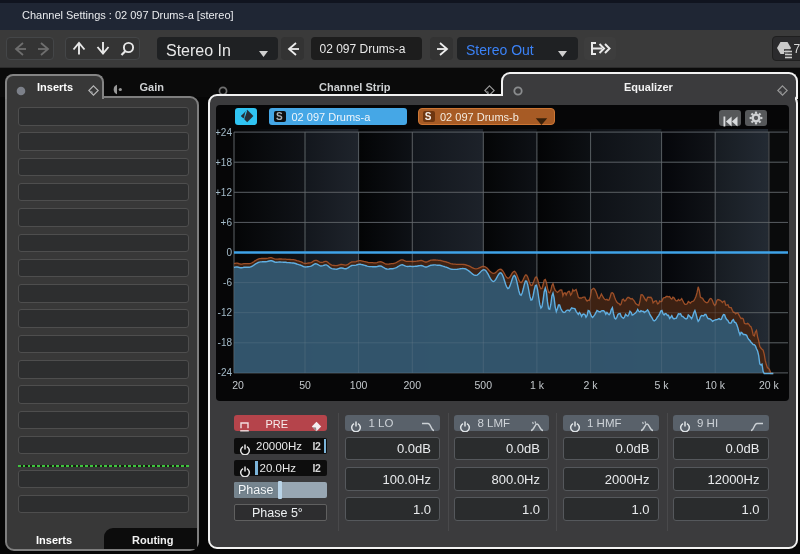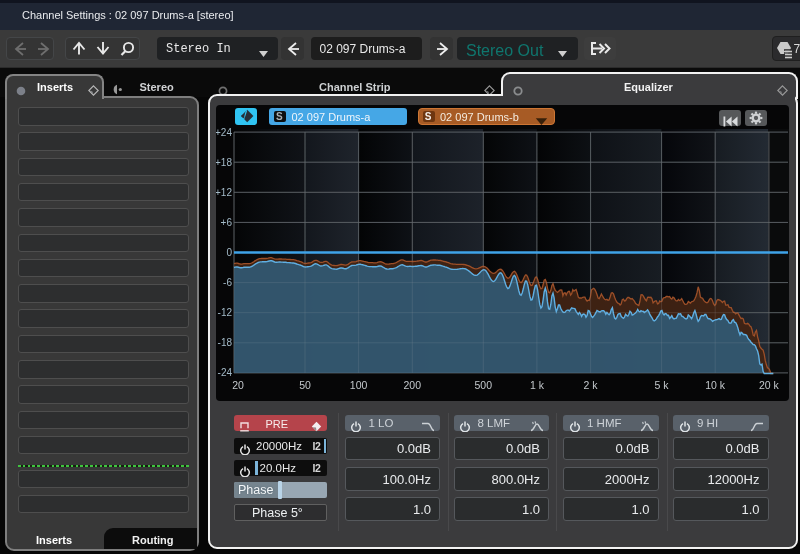--- a/index.html
+++ b/index.html
@@ -27,38 +27,38 @@
     </svg></div>
 <div class="abs" style="left:94.5px;top:40px;"><svg width="16" height="17" viewBox="0 0 16 17" style="">
       <path d="M2.5 7 L8 13.5 L13.5 7" fill="none" stroke="#e8e8e8" stroke-width="1.9"></path>
       <line x1="8" y1="2" x2="8" y2="13" stroke="#e8e8e8" stroke-width="1.9"></line>
     </svg></div>
 <div class="abs" style="left:118.5px;top:40.5px;"><svg width="16" height="16" viewBox="0 0 16 16" style="">
       <circle cx="9.5" cy="6.5" r="4.6" fill="none" stroke="#e8e8e8" stroke-width="1.9"></circle>
       <line x1="6.2" y1="10.2" x2="2.5" y2="14" stroke="#e8e8e8" stroke-width="2.2"></line>
     </svg></div>
 <div class="abs" style="left:156.5px;top:37px;width:121.5px;height:22.5px;background:#1f2123;border-radius:4px;"></div>
-<div class="abs txt" style="left:166px;top:42px;font-size:12px;color:#e8e8e8;font-family:Liberation Mono, monospace;">Stereo In</div>
+<div class="abs txt" style="left:166px;top:42px;font-size:16px;color:#e8e8e8;">Stereo In</div>
 <div class="abs" style="left:258px;top:43.5px;"><svg width="11" height="8" viewBox="0 0 11 8" style="">
       <path d="M1 1 L5.5 7 L10 1 Z" fill="#cfcfcf"></path>
     </svg></div>
 <div class="abs" style="left:281px;top:37px;width:23px;height:22.5px;background:#333333;border-radius:4px;"></div>
 <div class="abs" style="left:284.5px;top:40.5px;"><svg width="16" height="16" viewBox="0 0 16 16" style="">
       <path d="M11 2 L4 8 L11 14" fill="none" stroke="#ededed" stroke-width="1.8"></path>
       <line x1="4.5" y1="8" x2="14" y2="8" stroke="#ededed" stroke-width="1.8"></line>
     </svg></div>
 <div class="abs" style="left:311px;top:37px;width:111px;height:22.5px;background:#1d1d1d;border-radius:4px;"></div>
 <div class="abs txt" style="left:319.5px;top:42px;font-size:12px;color:#e8e8e8;">02 097 Drums-a</div>
 <div class="abs" style="left:429.5px;top:37px;width:23px;height:22.5px;background:#333333;border-radius:4px;"></div>
 <div class="abs" style="left:433px;top:40.5px;"><svg width="16" height="16" viewBox="0 0 16 16" style="">
       <path d="M7 2 L14 8 L7 14" fill="none" stroke="#ededed" stroke-width="1.8"></path>
       <line x1="4" y1="8" x2="13.5" y2="8" stroke="#ededed" stroke-width="1.8"></line>
     </svg></div>
 <div class="abs" style="left:457px;top:37px;width:120.5px;height:22.5px;background:#1f2123;border-radius:4px;"></div>
-<div class="abs txt" style="left:466px;top:42px;font-size:16px;color:#0f766e;">Stereo Out</div>
+<div class="abs txt" style="left:466px;top:42px;font-size:14px;color:#3b82f6;">Stereo Out</div>
 <div class="abs" style="left:557px;top:43.5px;"><svg width="11" height="8" viewBox="0 0 11 8" style="">
       <path d="M1 1 L5.5 7 L10 1 Z" fill="#cfcfcf"></path>
     </svg></div>
 <div class="abs" style="left:584px;top:37px;width:31.5px;height:22.5px;background:#3d3d3d;border-radius:4px;"></div>
 <div class="abs" style="left:589px;top:39.5px;"><svg width="23" height="17" viewBox="0 0 23 17" style="">
       <path d="M7 3 L3 3 L3 14 L7 14" fill="none" stroke="#e8e8e8" stroke-width="2"></path>
       <line x1="3" y1="8.5" x2="13" y2="8.5" stroke="#e8e8e8" stroke-width="2"></line>
       <path d="M10.5 4 L15 8.5 L10.5 13" fill="none" stroke="#e8e8e8" stroke-width="2"></path>
       <path d="M16 4 L20.5 8.5 L16 13" fill="none" stroke="#e8e8e8" stroke-width="2"></path>
     </svg></div>
@@ -85,21 +85,21 @@
     </svg></div>
 <div class="abs txt" style="left:37px;top:81px;font-size:11px;font-weight:bold;color:#ffffff;">Inserts</div>
 <div class="abs" style="left:87.5px;top:81.5px;"><svg width="11" height="11" viewBox="0 0 11 11" style="">
       <path d="M5.5 0.8 L10.2 5.5 L5.5 10.2 L0.8 5.5 Z" fill="none" stroke="#b9b9b9" stroke-width="1.1"></path>
       <path d="M2.2 5.5 L5.5 9.4 L4.4 6.6 Z" fill="#8f9296" stroke="none"></path>
     </svg></div>
 <div class="abs" style="left:111px;top:81px;"><svg width="13" height="11" viewBox="0 0 13 11" style="">
       <path d="M6 0.8 A5 5 0 0 0 6 10.2 Z" fill="#989898"></path>
       <circle cx="9.3" cy="5.5" r="1.6" fill="#989898"></circle>
     </svg></div>
-<div class="abs txt" style="left:139.5px;top:81px;font-size:11px;font-weight:bold;color:#d0d2d4;">Stereo</div>
+<div class="abs txt" style="left:139.5px;top:81px;font-size:11px;font-weight:bold;color:#d0d2d4;">Gain</div>
 <div class="abs" style="left:218px;top:82px;"><svg width="10" height="10" viewBox="0 0 10 10" style="">
       <circle cx="5" cy="5" r="3.6" fill="none" stroke="#6f6f6f" stroke-width="1.7"></circle>
     </svg></div>
 <div class="abs txt" style="left:319px;top:81px;font-size:11px;font-weight:bold;color:#cdd0d2;">Channel Strip</div>
 <div class="abs" style="left:484px;top:81.5px;"><svg width="11" height="11" viewBox="0 0 11 11" style="">
       <path d="M5.5 0.8 L10.2 5.5 L5.5 10.2 L0.8 5.5 Z" fill="none" stroke="#9a9a9a" stroke-width="1.1"></path>
       <path d="M2.2 5.5 L5.5 9.4 L4.4 6.6 Z" fill="#77797c" stroke="none"></path>
     </svg></div>
 <div class="abs" style="left:17.5px;top:107.0px;width:171px;height:18.5px;background:#2d2e2f;border:1px solid #4e4e4e;border-radius:3px;"></div>
 <div class="abs" style="left:17.5px;top:132.3px;width:171px;height:18.5px;background:#2d2e2f;border:1px solid #4e4e4e;border-radius:3px;"></div>

